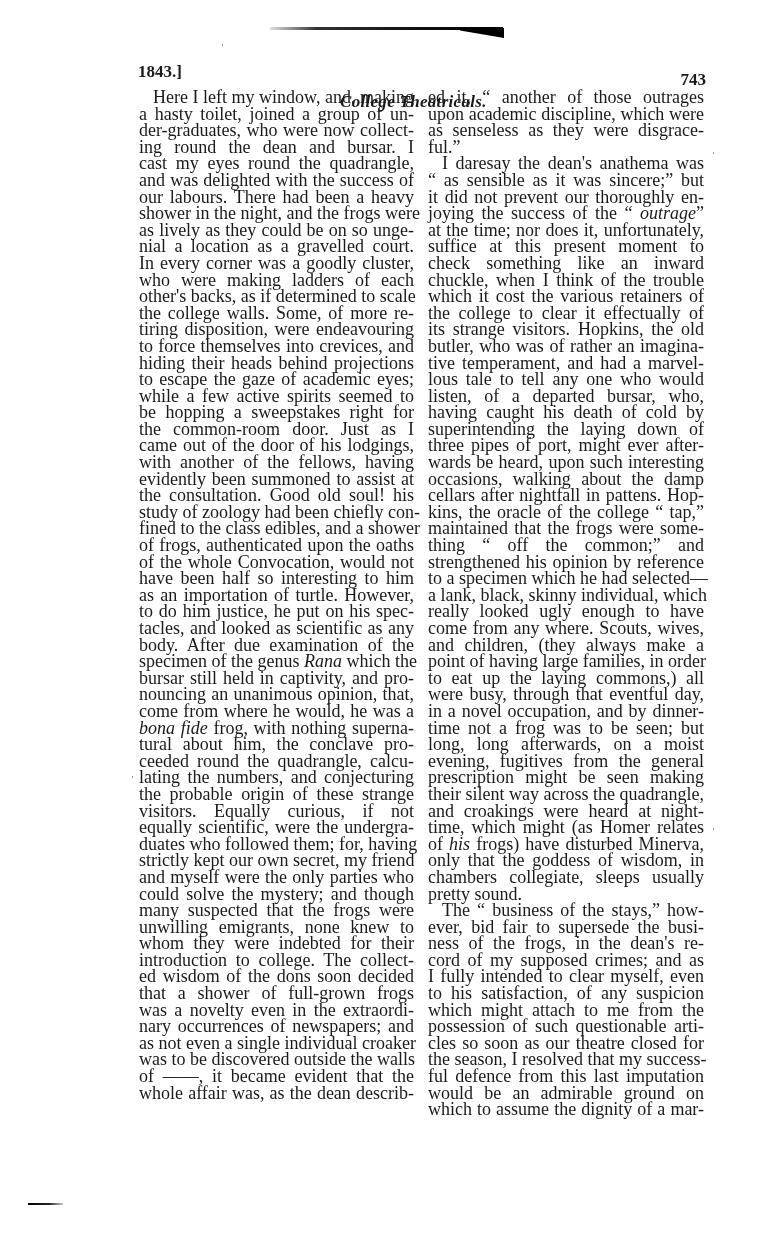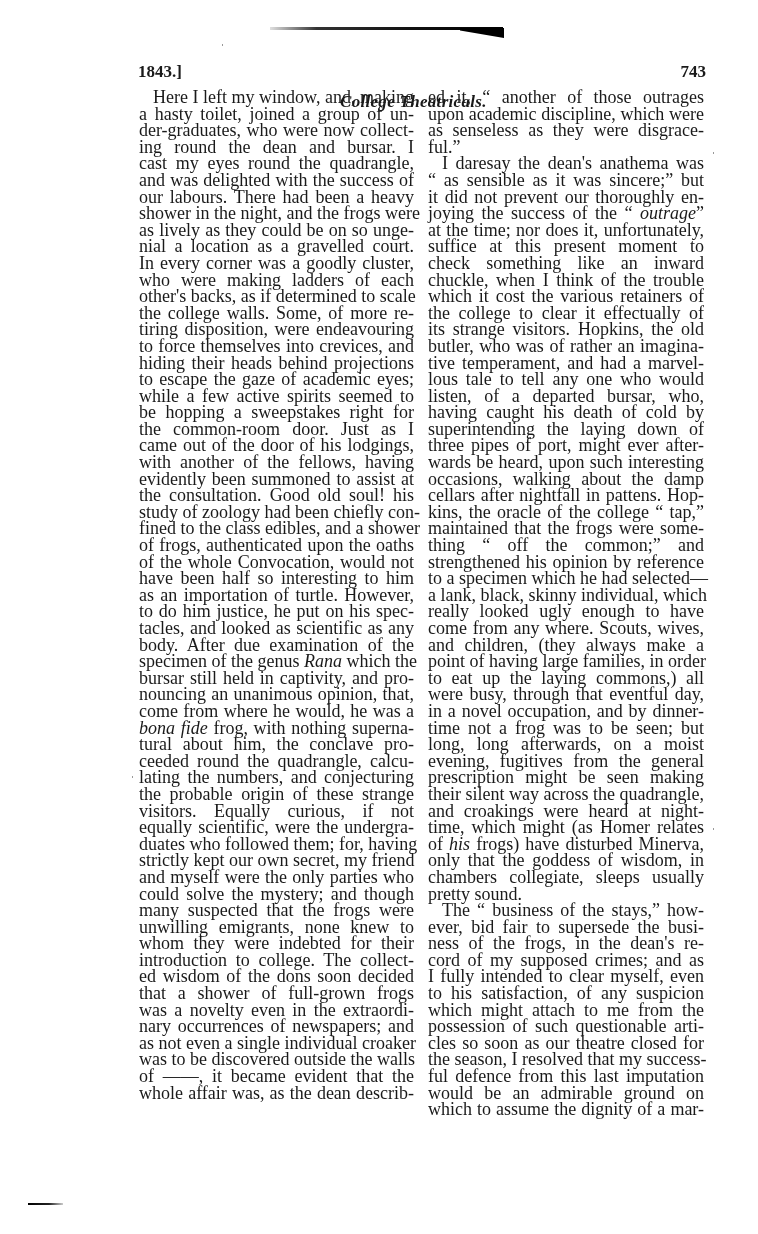--- a/index.html
+++ b/index.html
@@ -51,21 +51,21 @@
       left: 202px;
       top: 0;
       font-style: italic;
       font-weight: bold;
       letter-spacing: 0.3px;
       margin-top: 30px;
     }
     .running-head .page-no {
       position: absolute;
       right: 4px;
-      top: 0;
+      top: 8px;
       font-weight: bold;
     }
     .column {
       position: absolute;
       top: 89px;
       width: 275px;
       font-size: 18px;
       line-height: 16.6px;
     }
     .col-left { left: 139px; }

